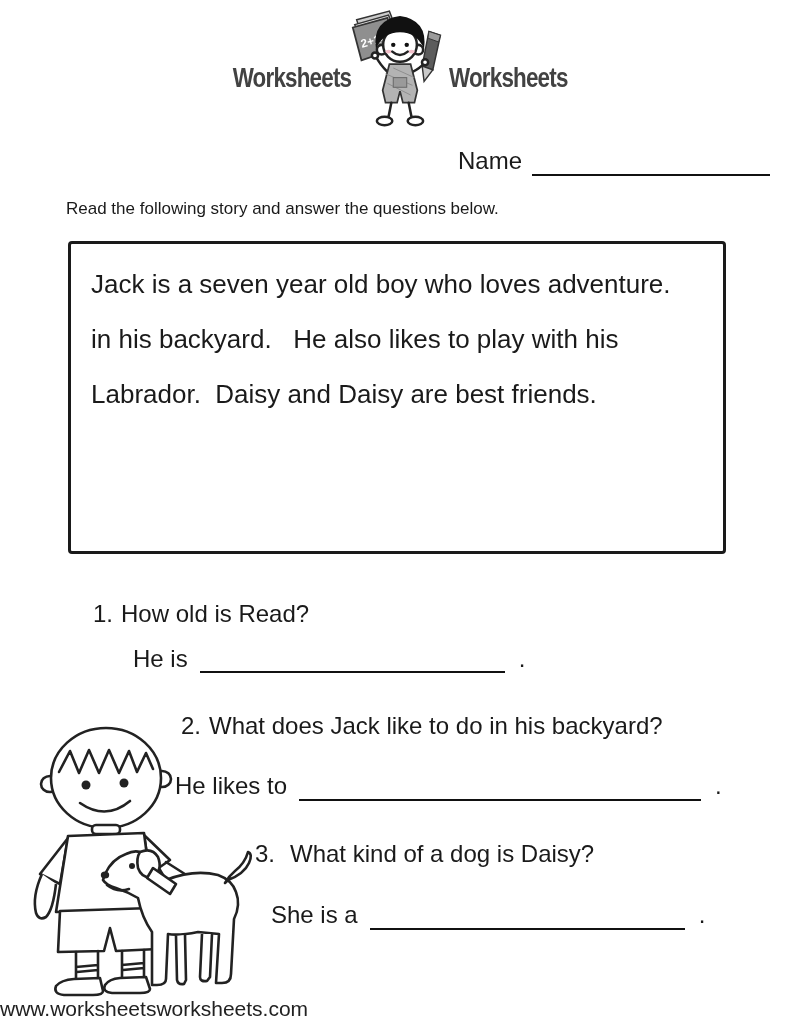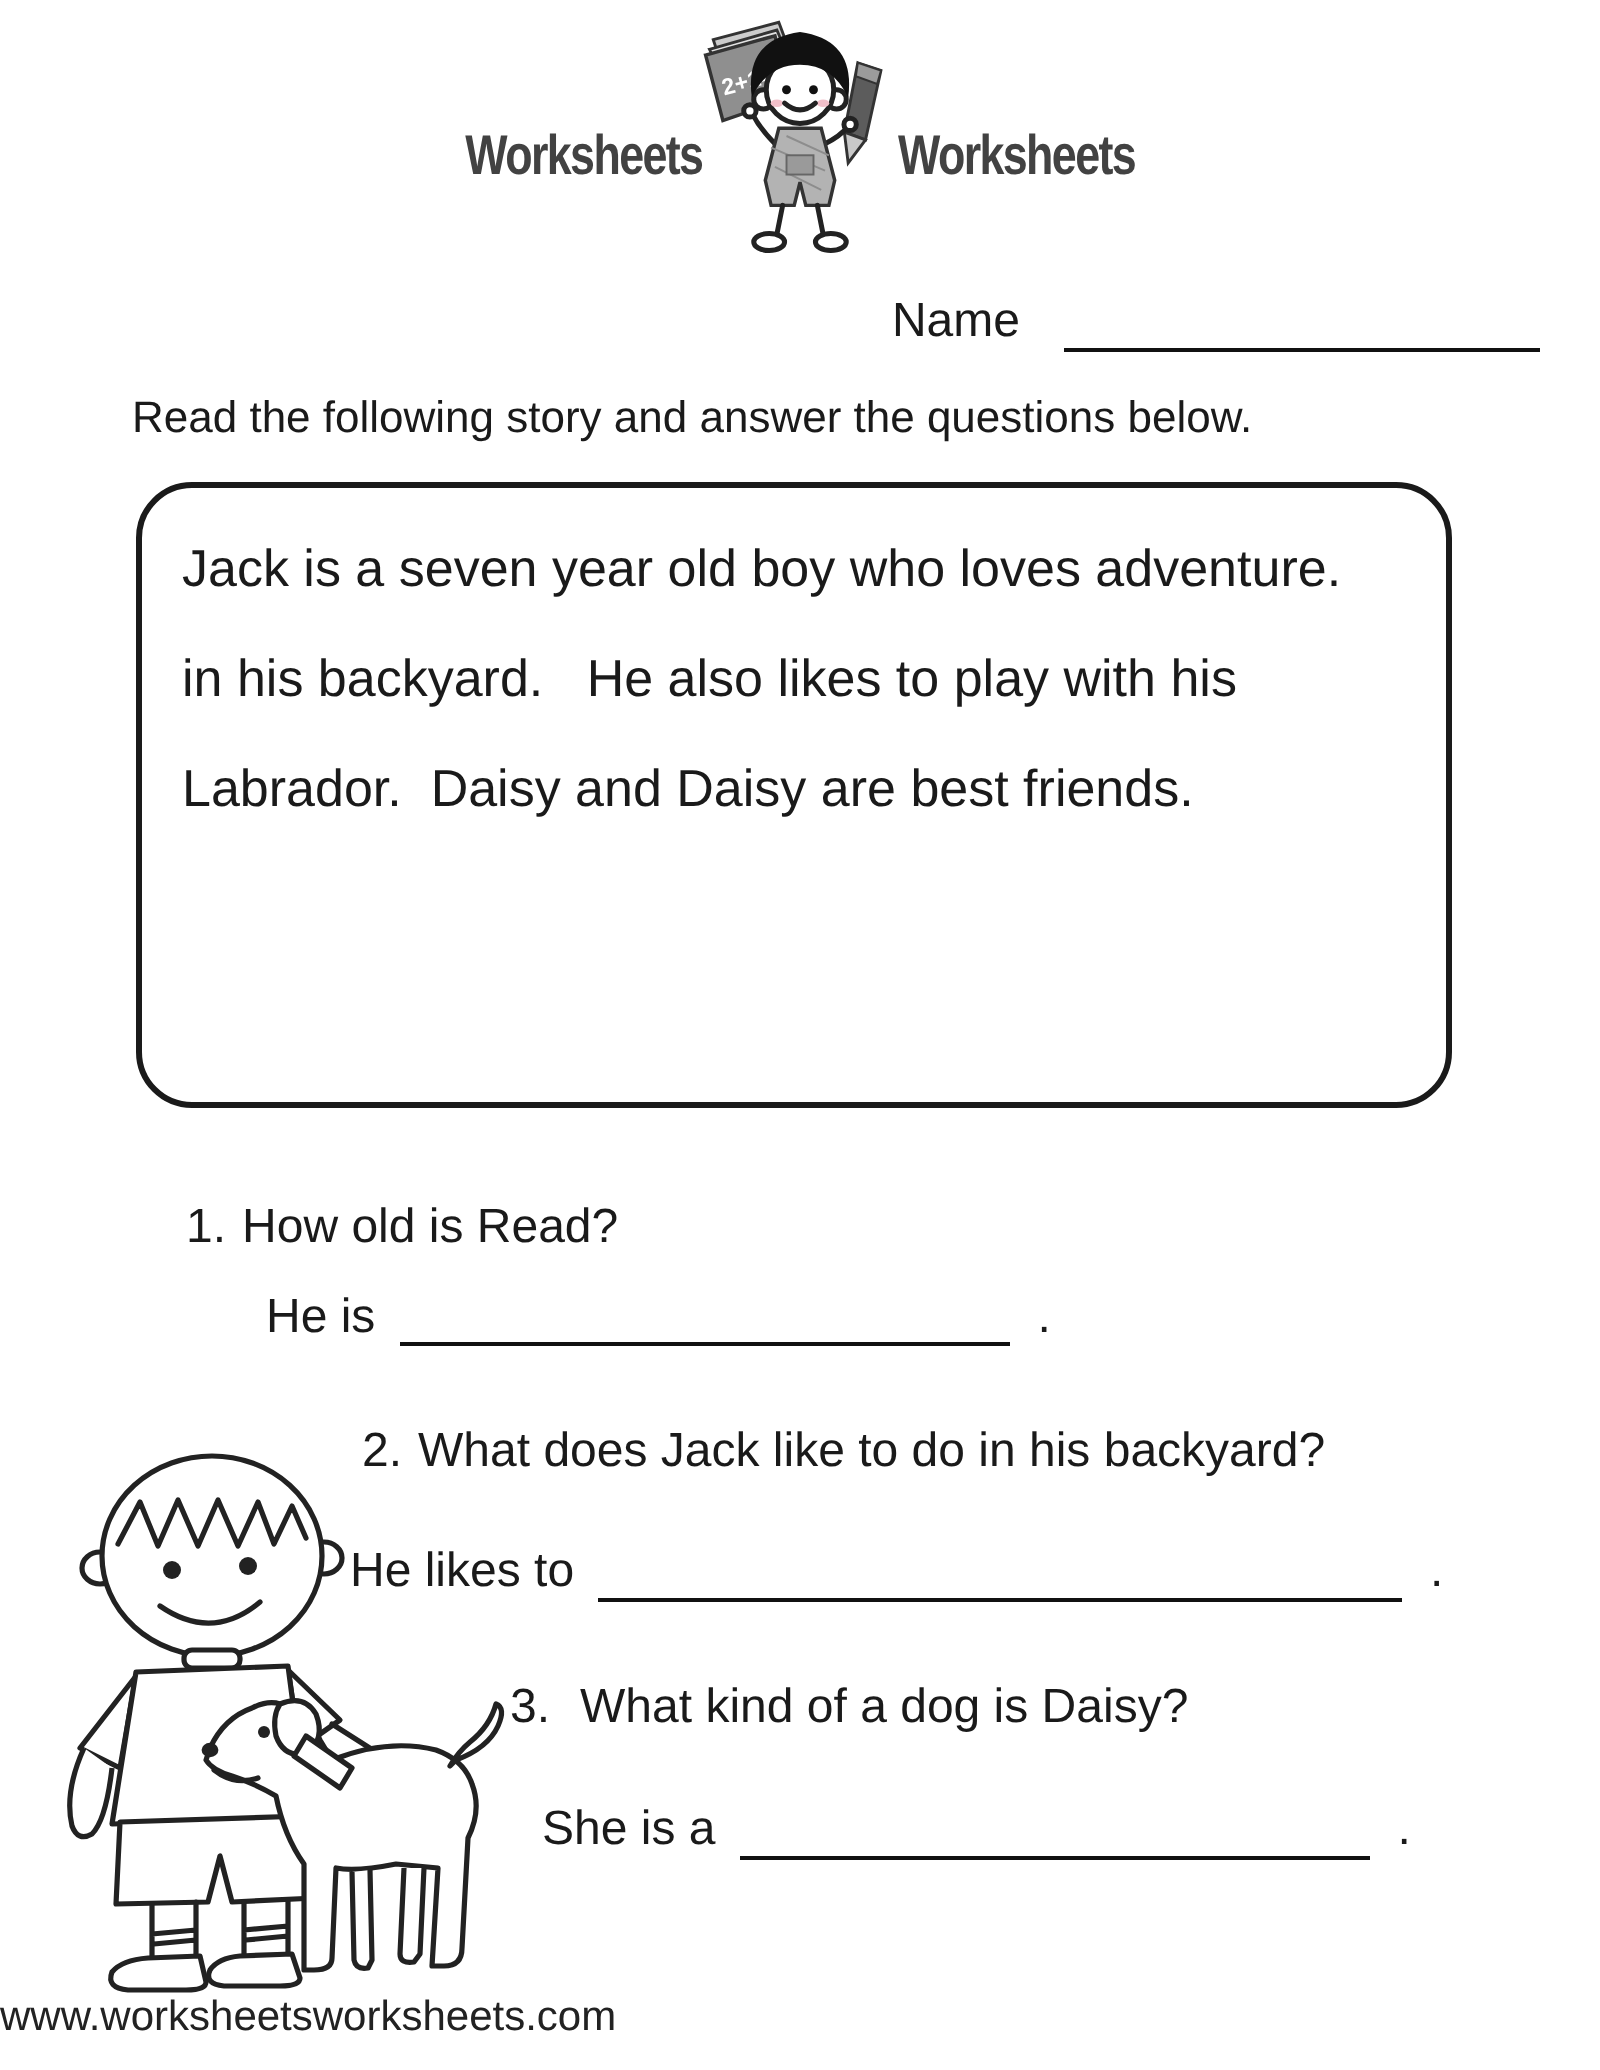--- a/index.html
+++ b/index.html
@@ -9,28 +9,28 @@
   }
   
   .logo-row{position:absolute;top:6px;left:0;width:100%;
     display:flex;justify-content:center;align-items:flex-start;}
   .logo-word{font-size:28px;font-weight:bold;color:#424242;letter-spacing:-1px;
     margin-top:56px;white-space:nowrap;}
   .logo-word.lw-left{transform:scaleX(.8);transform-origin:right center;}
   .logo-word.lw-right{transform:scaleX(.8);transform-origin:left center;}
   .logo-mascot{width:106px;height:124px;margin:0 -4px;flex:0 0 auto;}
   
-  .name-row{position:absolute;top:146px;right:30px;display:flex;align-items:flex-end;gap:22px;}
+  .name-row{position:absolute;top:146px;right:30px;display:flex;align-items:flex-end;gap:10px;}
   .name-label{font-size:24px;line-height:30px;}
   .name-blank{width:238px;height:28px;border-bottom:2px solid #111;}
   
-  .instruction{position:absolute;left:66px;top:194px;font-size:22px;line-height:30px;}
+  .instruction{position:absolute;left:66px;top:194px;font-size:17px;line-height:30px;}
   
   .story-box{position:absolute;left:68px;top:241px;width:658px;height:313px;
-    border:3px solid #1a1a1a;border-radius:28px;box-sizing:border-box;
+    border:3px solid #1a1a1a;border-radius:4px;box-sizing:border-box;
     padding:13px 14px 0 20px;}
   .story-line{font-size:26px;line-height:55px;white-space:pre;}
   
   .q-row{position:absolute;display:flex;font-size:24px;line-height:30px;}
   .q-num{margin-right:8px;}
   .q-num.gap-lg{margin-right:15px;}
   .a-row{position:absolute;display:flex;align-items:flex-end;font-size:24px;line-height:30px;}
   .a-blank{border-bottom:2px solid #111;height:26px;margin-left:12px;}
   .a-period{margin-left:14px;}
   .blank-1{width:305px;} .blank-2{width:402px;} .blank-3{width:315px;}

